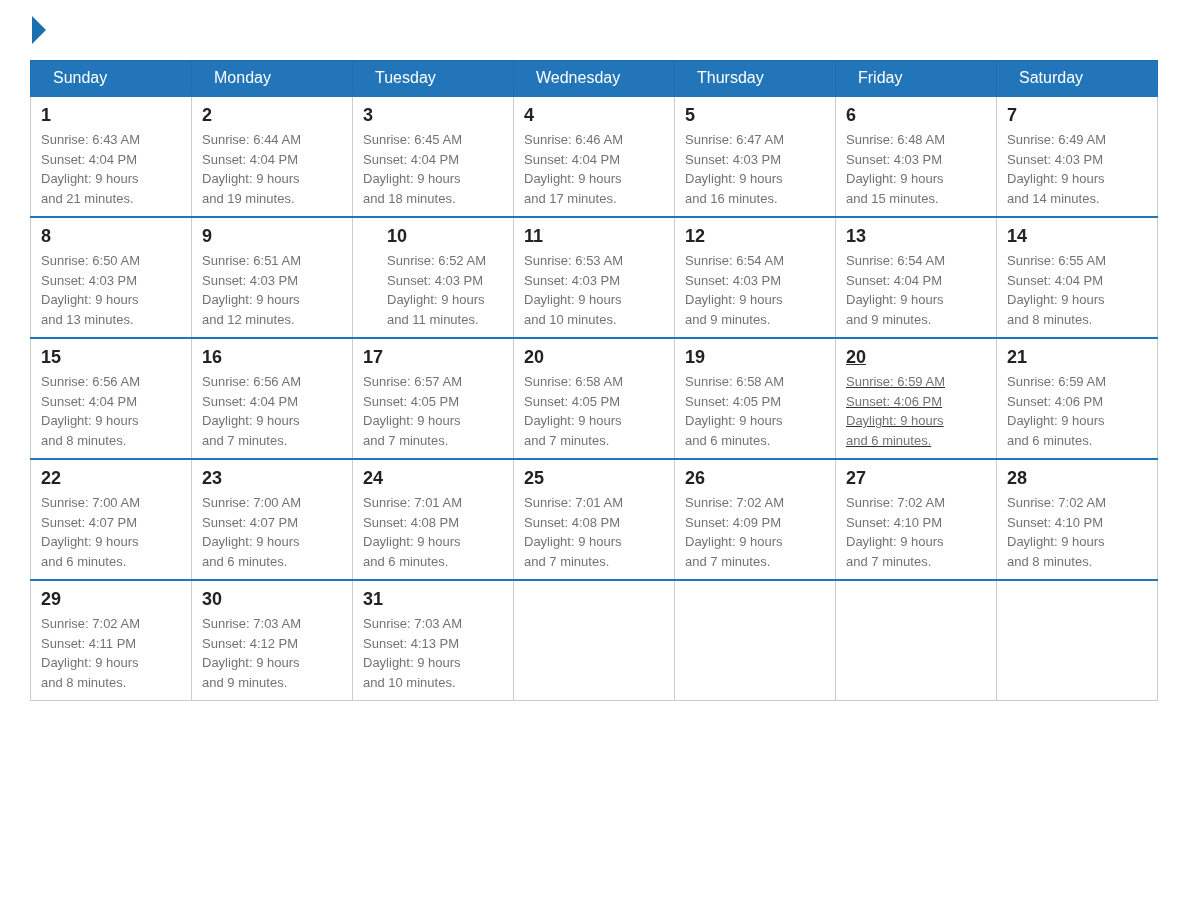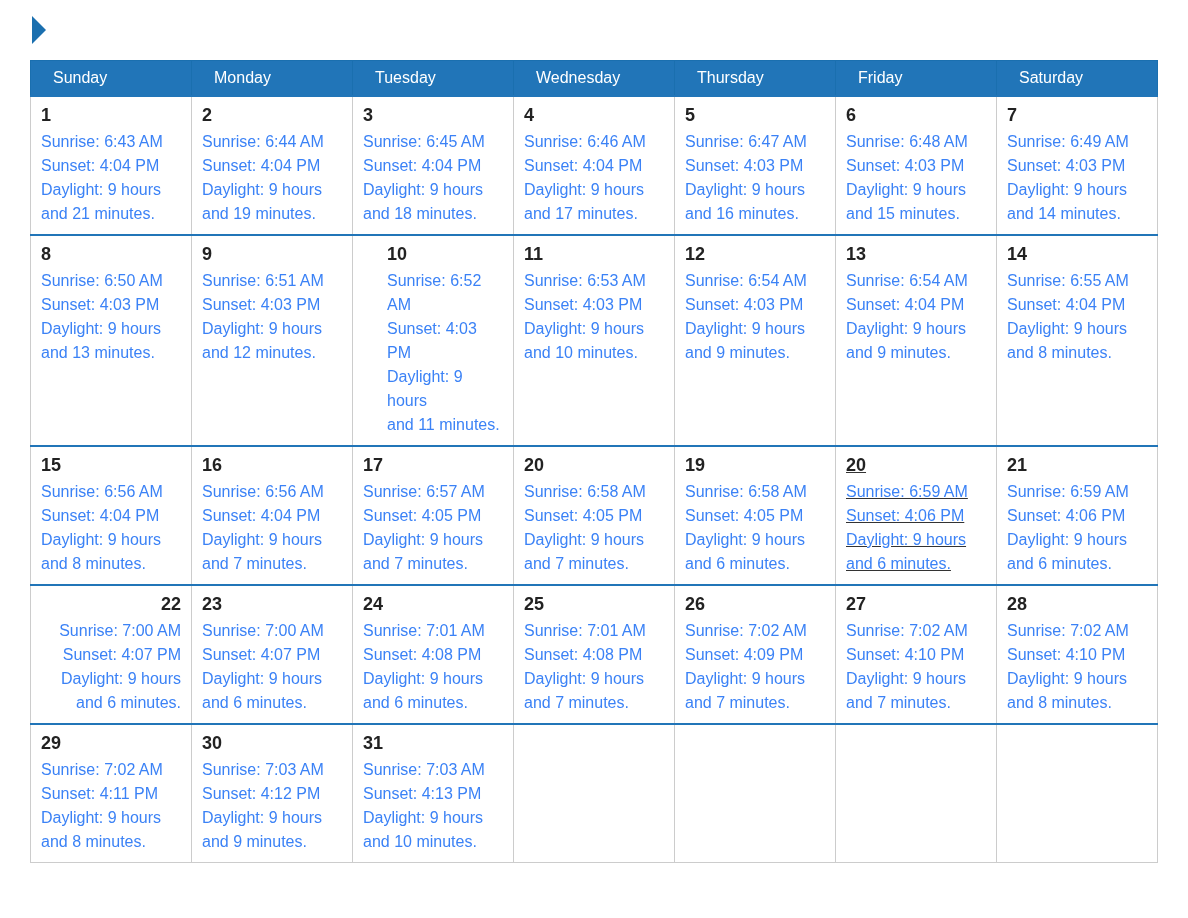--- a/index.html
+++ b/index.html
@@ -84,23 +84,23 @@
       height: 110px;
     }
     .day-number {
       font-size: 18px;
       font-weight: bold;
       color: #222;
       display: block;
       margin-bottom: 4px;
     }
     .day-info {
-      font-size: 16px;
+      font-size: 13px;
       line-height: 1.5;
-      color: #3b82f6;
+      color: #737373;
     }
     .empty-cell {
       background: #fff;
     }
     .row-border-top td {
       border-top: 2px solid #2175b8;
     }
   </style>
 </head>
 <body>
@@ -216,21 +216,21 @@
         <td style="border-top: 2px solid rgb(33, 117, 184); text-decoration: underline;">
           <span class="day-number">20</span>
           <div class="day-info">Sunrise: 6:59 AM<br>Sunset: 4:06 PM<br>Daylight: 9 hours<br>and 6 minutes.</div>
         </td>
         <td style="border-top: 2px solid rgb(33, 117, 184);">
           <span class="day-number">21</span>
           <div class="day-info">Sunrise: 6:59 AM<br>Sunset: 4:06 PM<br>Daylight: 9 hours<br>and 6 minutes.</div>
         </td>
       </tr>
       <tr>
-        <td style="border-top: 2px solid rgb(33, 117, 184); text-align: right;">
+        <td style="border-top: 2px solid rgb(33, 117, 184);">
           <span class="day-number">22</span>
           <div class="day-info">Sunrise: 7:00 AM<br>Sunset: 4:07 PM<br>Daylight: 9 hours<br>and 6 minutes.</div>
         </td>
         <td style="border-top: 2px solid rgb(33, 117, 184);">
           <span class="day-number">23</span>
           <div class="day-info">Sunrise: 7:00 AM<br>Sunset: 4:07 PM<br>Daylight: 9 hours<br>and 6 minutes.</div>
         </td>
         <td style="border-top: 2px solid rgb(33, 117, 184);">
           <span class="day-number">24</span>
           <div class="day-info">Sunrise: 7:01 AM<br>Sunset: 4:08 PM<br>Daylight: 9 hours<br>and 6 minutes.</div>

